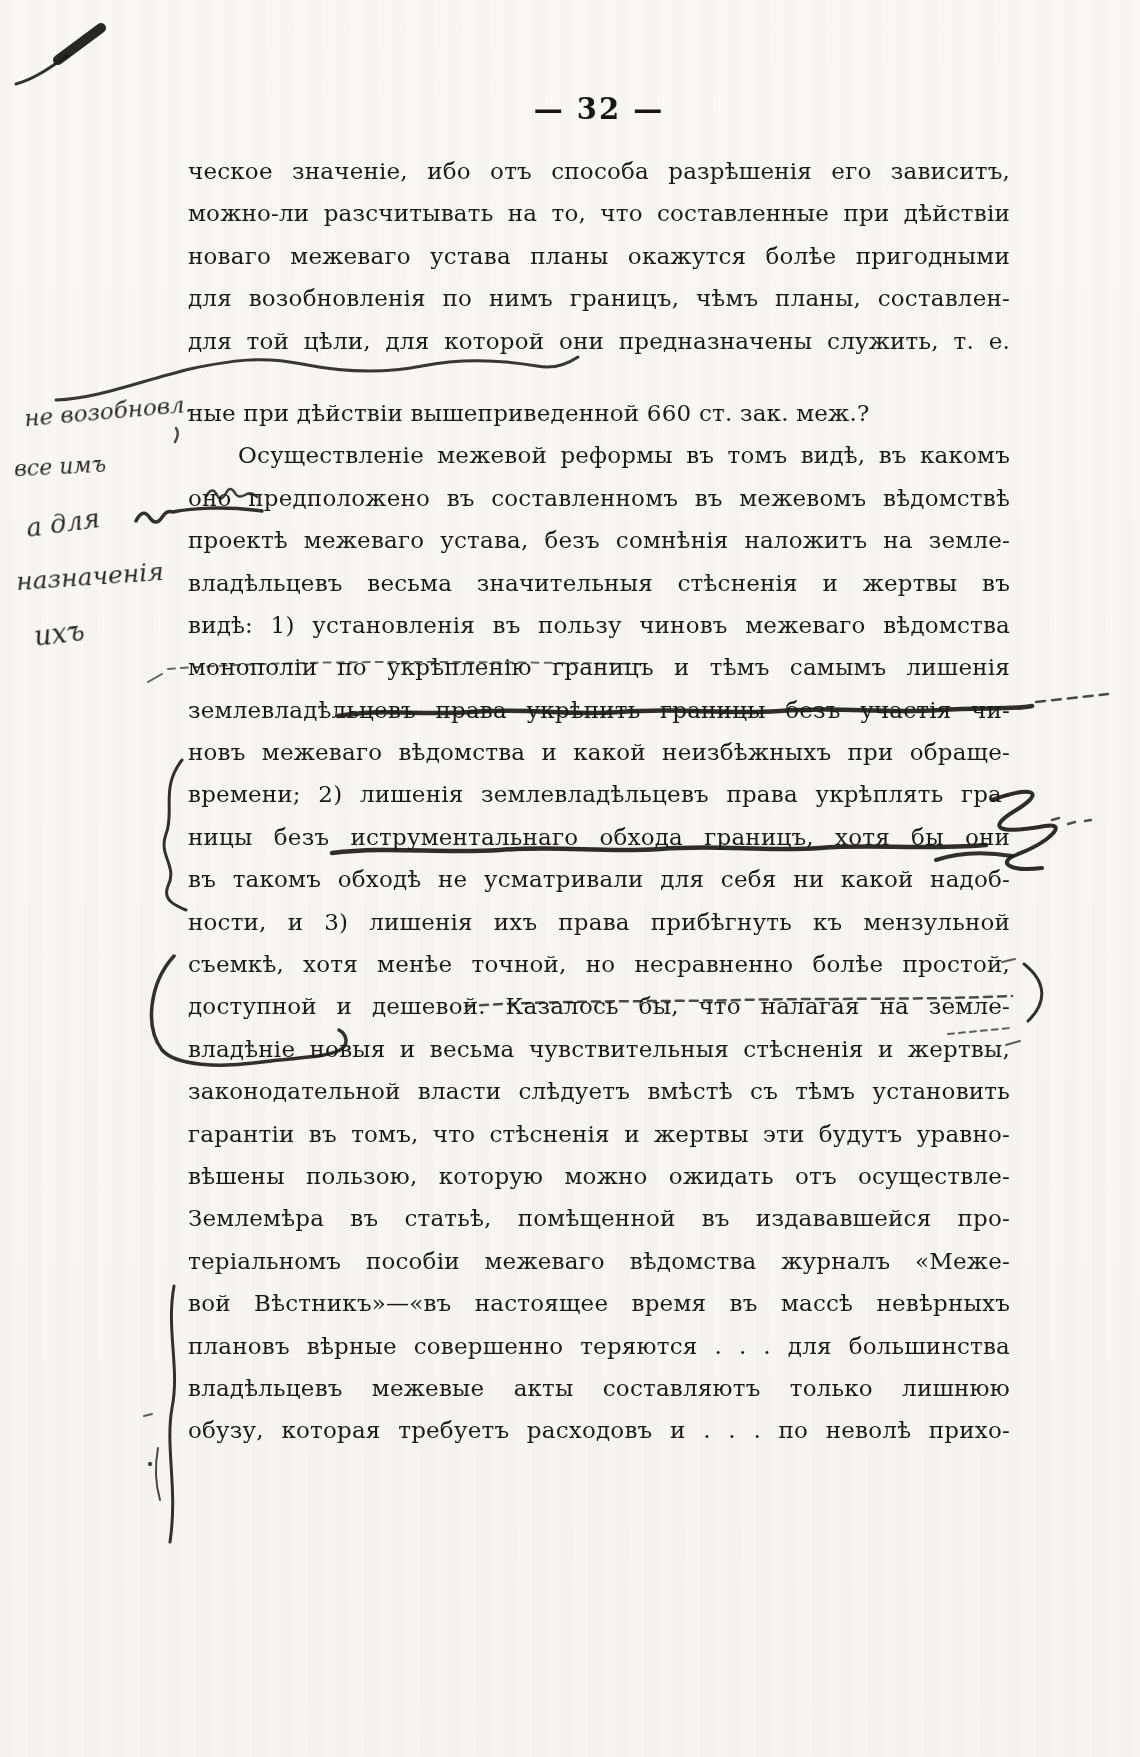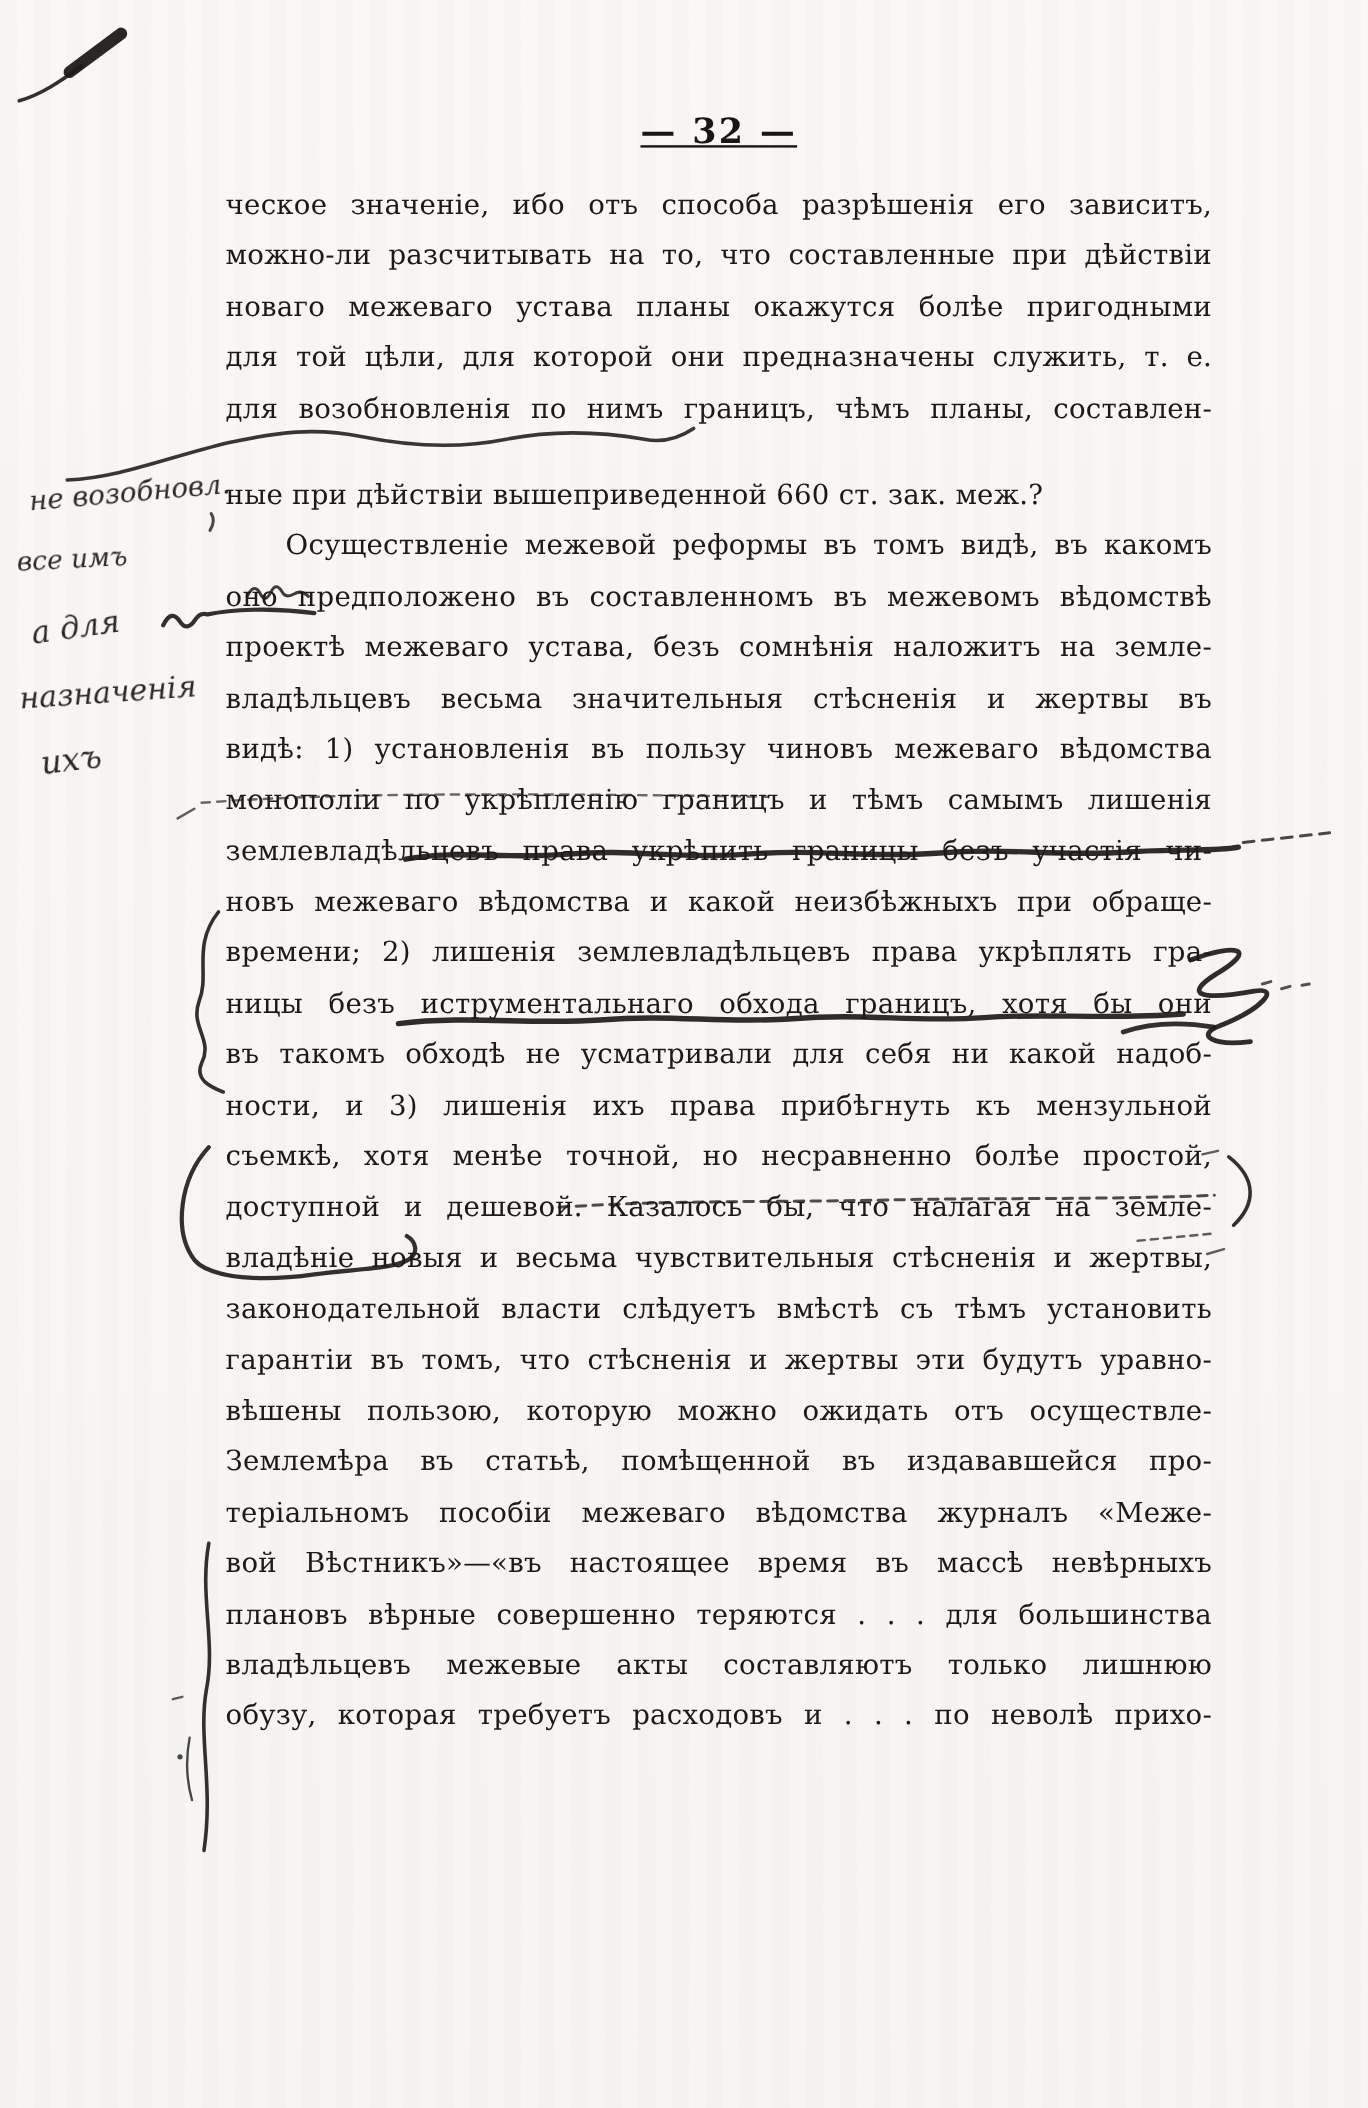--- a/index.html
+++ b/index.html
@@ -15,21 +15,20 @@
     font-family:"DejaVu Serif", "Liberation Serif", serif;
     color:#1b1a18;
   }
   .pageno{
     position:absolute;
     left:188px;width:822px;top:92px;
     text-align:center;
     font-size:29px;font-weight:bold;
     letter-spacing:2px;
     color:#171614;
-    text-decoration:underline;
   }
   .textblock{
     position:absolute;
     left:188px;top:150px;width:822px;
   }
   .line{
     font-size:23px;
     font-weight:normal;
     line-height:42.4px;
     height:42.4px;
@@ -62,22 +61,22 @@
 <body>
 
 <div class="page">
 
   <div class="pageno">— 32 —</div>
 
   <div class="textblock">
     <div class="line">ческое значеніе, ибо отъ способа разрѣшенія его зависитъ,</div>
     <div class="line">можно-ли разсчитывать на то, что составленные при дѣйствіи</div>
     <div class="line">новаго межеваго устава планы окажутся болѣе пригодными</div>
+    <div class="line">для возобновленія по нимъ границъ, чѣмъ планы, составлен-</div>
     <div class="line">для той цѣли, для которой они предназначены служить, т. е.</div>
-    <div class="line">для возобновленія по нимъ границъ, чѣмъ планы, составлен-</div>
     <div class="line nojust">ные при дѣйствіи вышеприведенной 660 ст. зак. меж.?</div>
     <div class="line indent">Осуществленіе межевой реформы въ томъ видѣ, въ какомъ</div>
     <div class="line">оно предположено въ составленномъ въ межевомъ вѣдомствѣ</div>
     <div class="line">проектѣ межеваго устава, безъ сомнѣнія наложитъ на земле-</div>
     <div class="line">владѣльцевъ весьма значительныя стѣсненія и жертвы въ</div>
     <div class="line">видѣ: 1) установленія въ пользу чиновъ межеваго вѣдомства</div>
     <div class="line">монополіи по укрѣпленію границъ и тѣмъ самымъ лишенія</div>
     <div class="line">землевладѣльцевъ права укрѣпить границы безъ участія чи-</div>
     <div class="line">новъ межеваго вѣдомства и какой неизбѣжныхъ при обраще-</div>
     <div class="line">времени; 2) лишенія землевладѣльцевъ права укрѣплять гра-</div>

